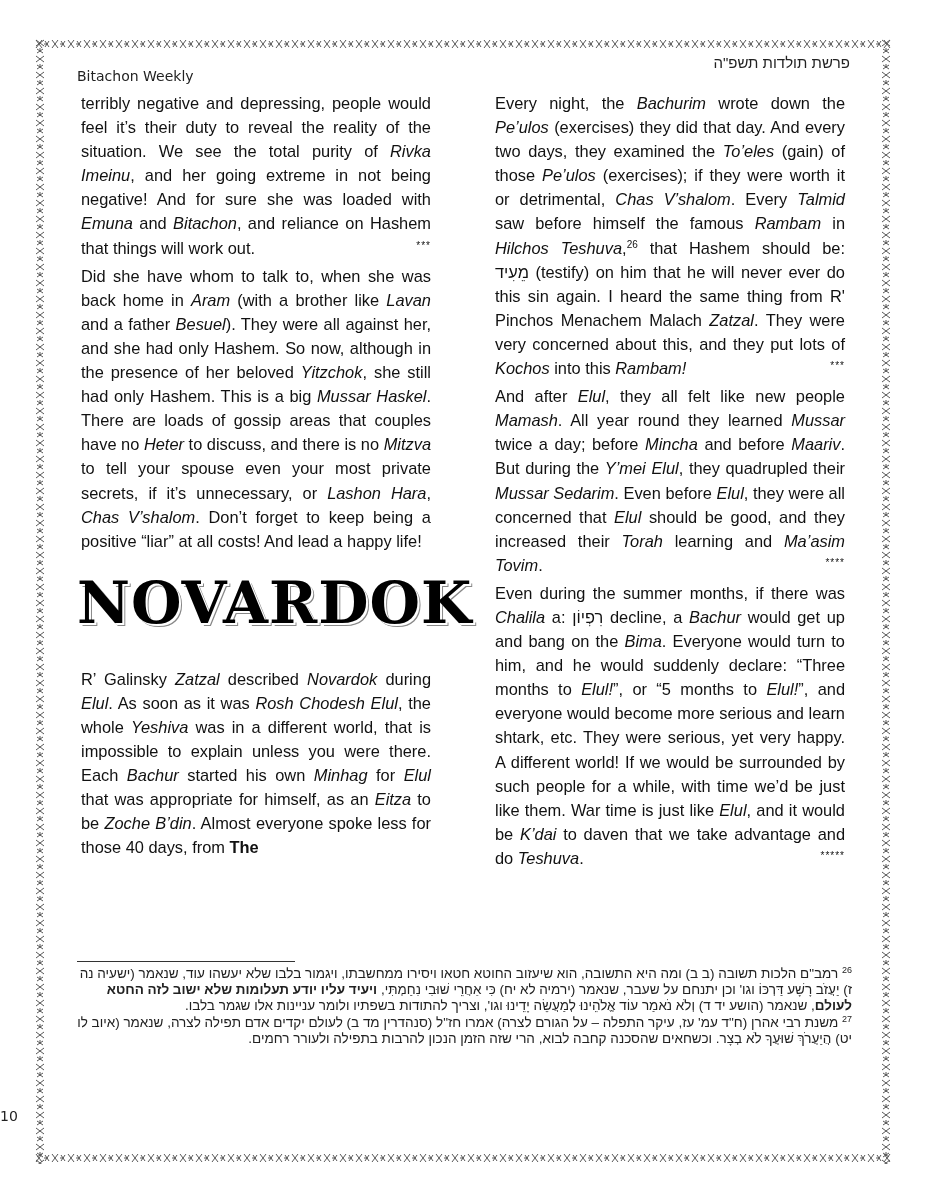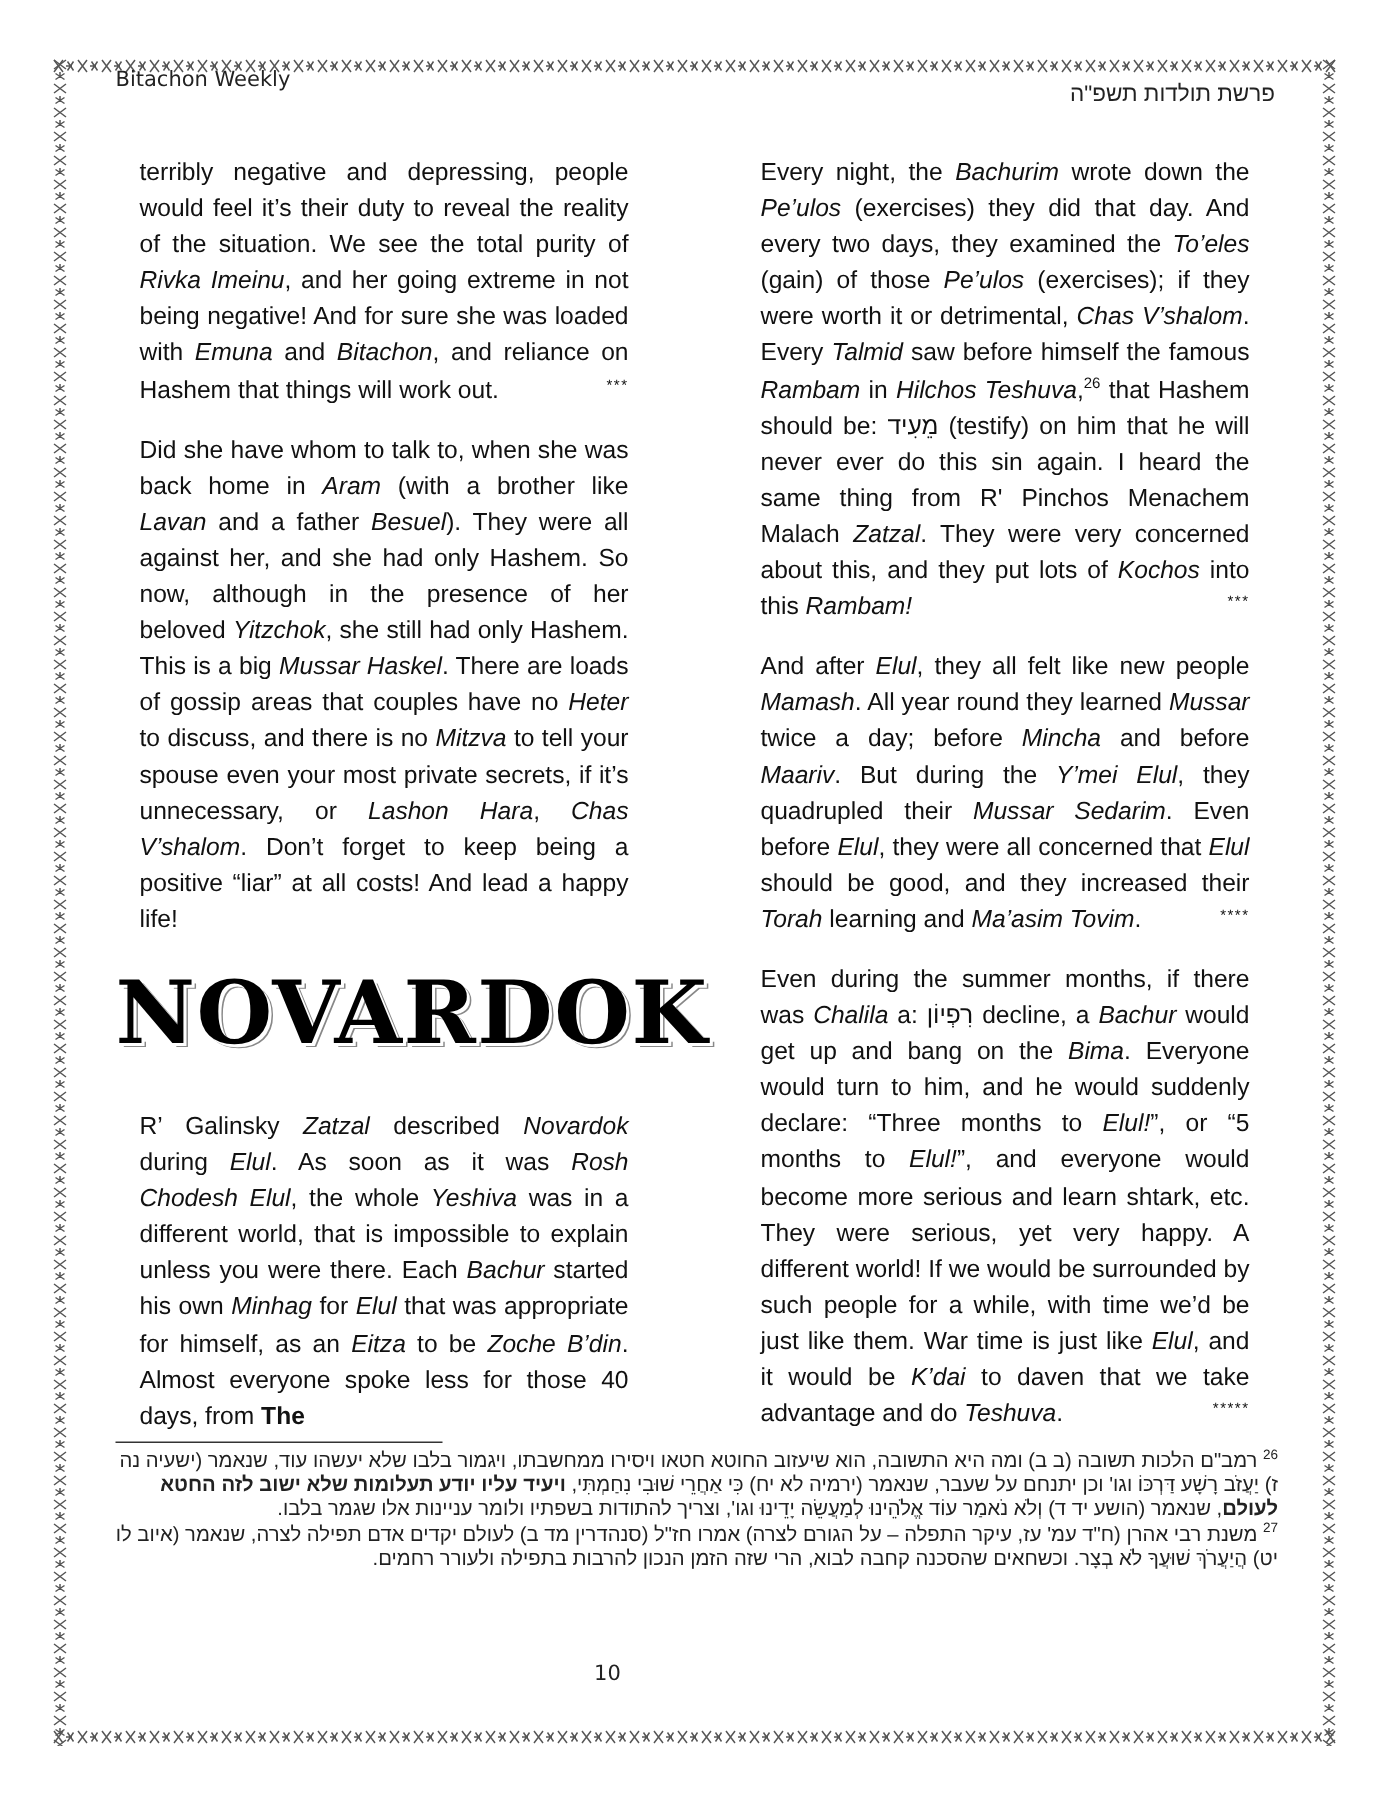--- a/index.html
+++ b/index.html
@@ -5,38 +5,38 @@
   * { box-sizing: border-box; margin: 0; padding: 0; }
   html, body { width: 927px; height: 1200px; background: #ffffff; overflow: hidden; }
   body { position: relative; font-family: "Liberation Sans", sans-serif; color: #111; }
 
   .border { position: absolute; }
   .border-top { left: 34px; top: 38px; width: 858px; height: 12px; }
   .border-bottom { left: 34px; top: 1152px; width: 858px; height: 12px; }
   .border-left { left: 34px; top: 38px; width: 12px; height: 1126px; }
   .border-right { left: 880px; top: 38px; width: 12px; height: 1126px; }
 
-  .header-left { position: absolute; left: 77px; top: 45px; font-size: 14px; font-family: "DejaVu Sans", sans-serif; color: #222; }
+  .header-left { position: absolute; left: 77px; top: 68px; font-size: 14px; font-family: "DejaVu Sans", sans-serif; color: #222; }
   .header-right { position: absolute; right: 77px; top: 54px; font-size: 15px; direction: rtl; color: #222; }
 
   .col { position: absolute; top: 87px; width: 358px; font-size: 16.4px; line-height: 24.1px; text-align: justify; }
   .col-left { left: 77px; }
   .col-right { left: 491px; }
-  .col p { margin: 16px; }
+  .col p { margin: 4px; }
   .col i { font-style: italic; }
   .stars { float: right; font-size: 10px; letter-spacing: 1px; margin-top: -2px; }
   sup { font-size: 10px; line-height: 0; vertical-align: super; }
 
   .novardok { display: block; text-align: center; margin: 16px 0 30px 0; font-family: "DejaVu Serif", serif; font-weight: bold; font-size: 58px; letter-spacing: 1px; color: #000; line-height: 68px; text-shadow: 2px 2px 0 #fff, 3px 3px 0 #888; }
 
   .fn-rule { position: absolute; left: 77px; top: 961px; width: 218px; height: 1px; background: #333; }
   .footnotes { position: absolute; left: 77px; top: 966px; width: 775px; direction: rtl; text-align: right; font-size: 13.5px; line-height: 16.2px; color: #222; }
   .footnotes p { margin: 0; }
   .footnotes sup { font-size: 9px; }
-  .page-num { position: absolute; left: 0; width: 810px; top: 1108px; text-align: center; font-family: "DejaVu Sans", sans-serif; font-size: 14px; color: #222; }
+  .page-num { position: absolute; left: 0; width: 810px; top: 1108px; text-align: left; font-family: "DejaVu Sans", sans-serif; font-size: 14px; color: #222; }
 </style>
 </head>
 <body>
 
 <svg class="border border-top" viewBox="0 0 858 12" preserveAspectRatio="none">
     <defs>
       <pattern id="xp" width="16" height="12" patternUnits="userSpaceOnUse">
         <path d="M2 2 L8 10 M8 2 L2 10 M10 6 L14 6 M11 3 L15 9 M15 3 L11 9" stroke="#555" stroke-width="1" fill="none"></path>
       </pattern>
     </defs>

